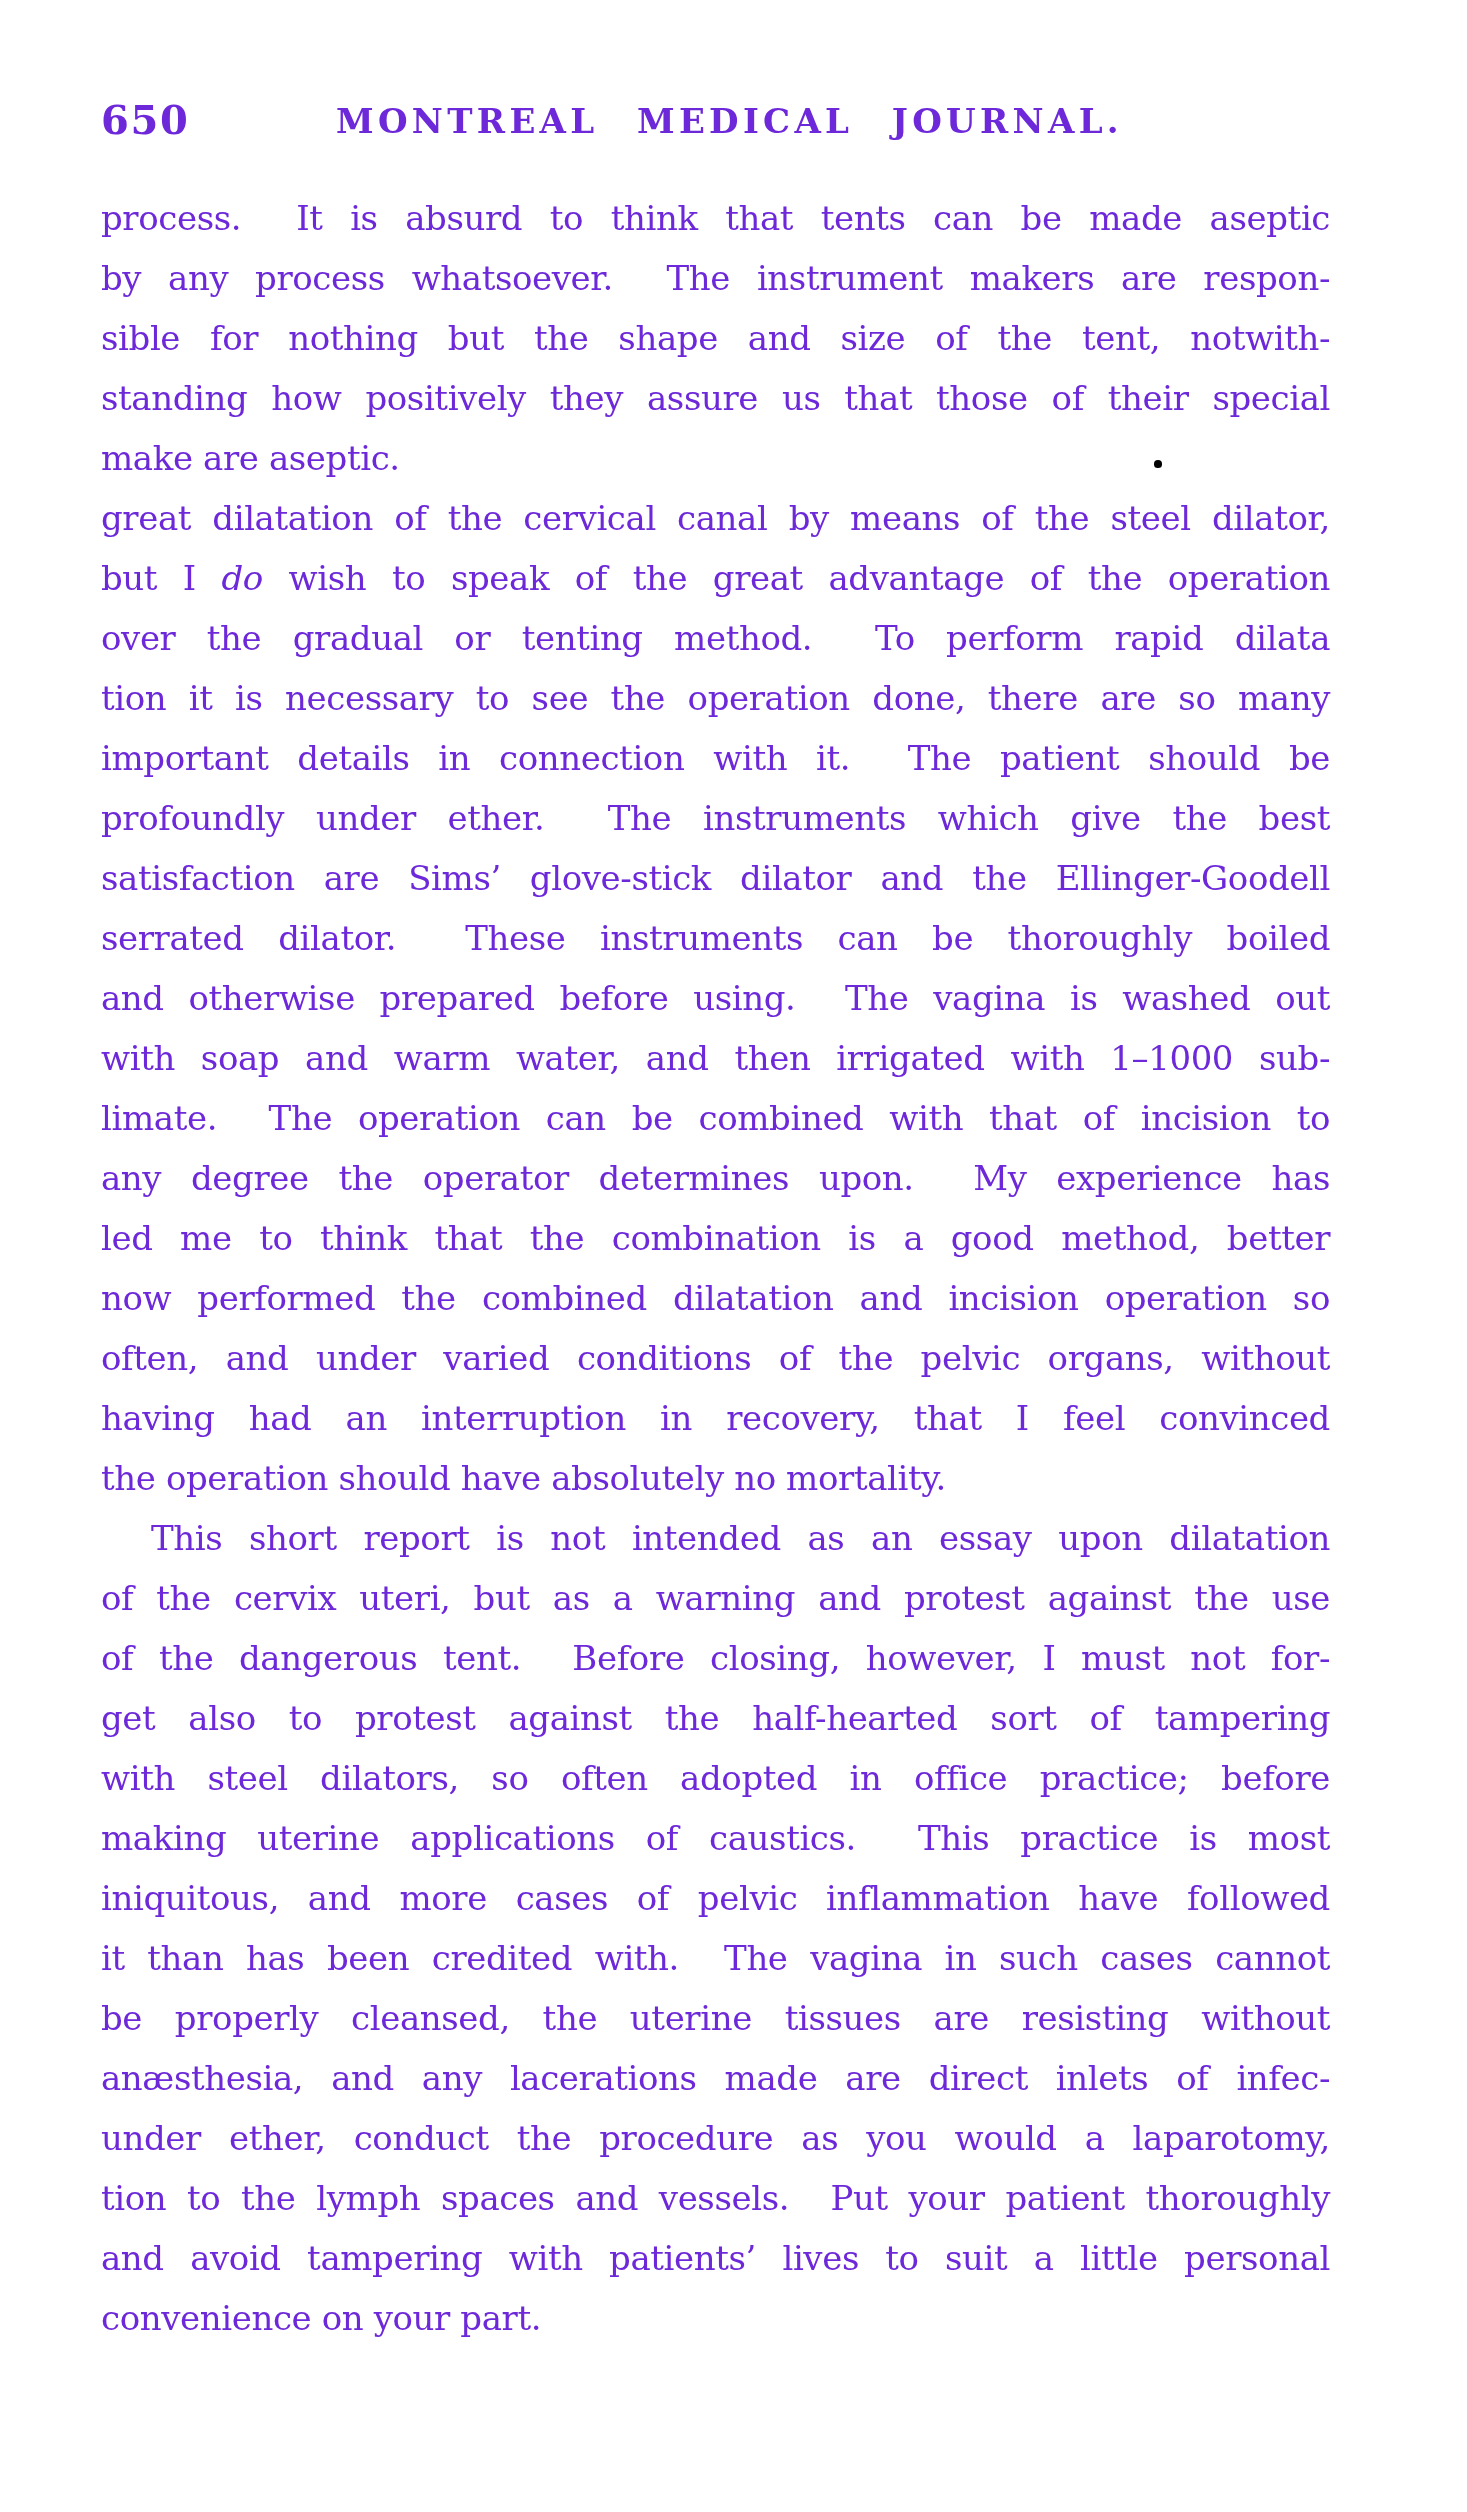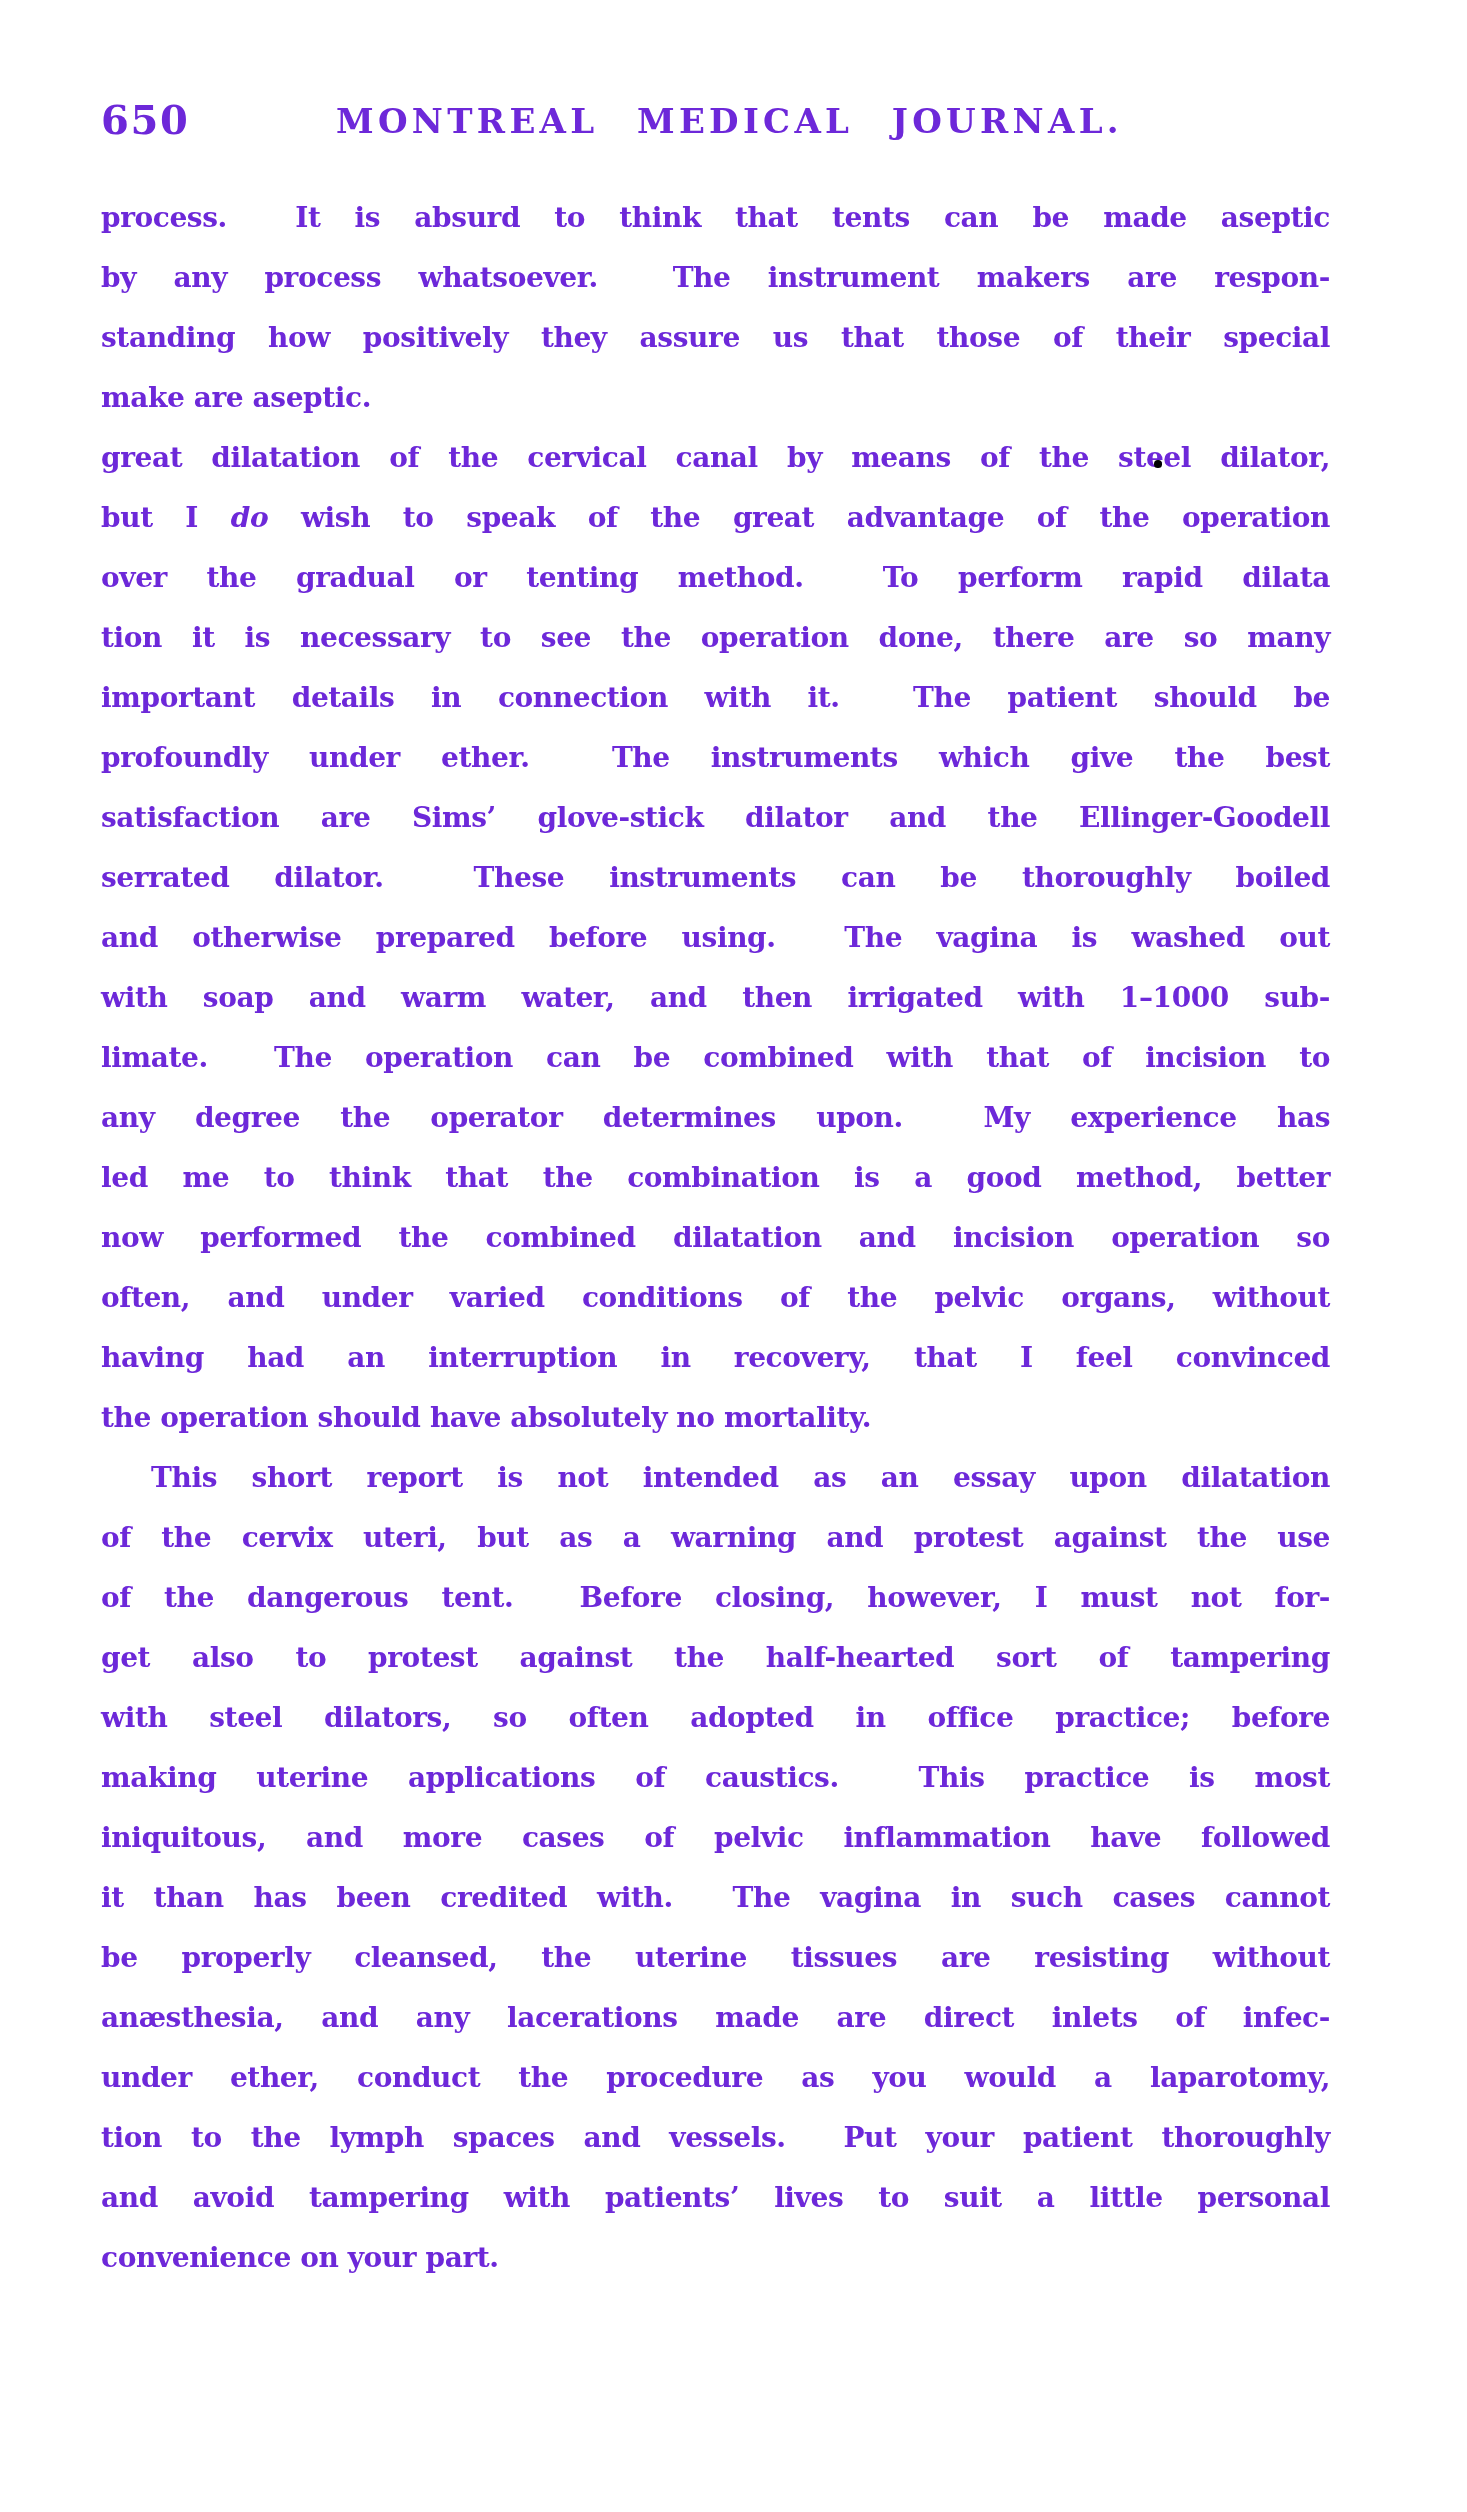--- a/index.html
+++ b/index.html
@@ -33,22 +33,22 @@
     word-spacing: 22.3px;
   }
   .article {
     position: absolute;
     left: 101px;
     top: 176px;
     width: 1229px;
   }
   .para { margin: 0; }
   .line {
-    font-size: 28px;
-    font-weight: 700;
+    font-size: 34px;
+    font-weight: 400;
     line-height: 60px;
     letter-spacing: -0.4px;
     white-space: nowrap;
     text-align: justify;
     text-align-last: justify;
   }
   .line.last { text-align-last: left; }
   .line.first-indent { padding-left: 50px; }
   .ink-dot {
     position: absolute;
@@ -61,20 +61,21 @@
 </head>
 <body>
 
 <div class="page">
   <div class="header-number">650</div>
   <div class="header-title">MONTREAL MEDICAL JOURNAL.</div>
   <div class="article">
       <div class="para">
         <div class="line">process.&nbsp; It is absurd to think that tents can be made aseptic</div>
         <div class="line">by any process whatsoever.&nbsp; The instrument makers are respon-</div>
+        <div class="line">sible for nothing but the shape and size of the tent, notwith-</div>
         <div class="line">standing how positively they assure us that those of their special</div>
         <div class="line last">make are aseptic.</div>
       </div>
       <div class="para">
         <div class="line">great dilatation of the cervical canal by means of the steel dilator,</div>
         <div class="line">but I <i>do</i> wish to speak of the great advantage of the operation</div>
         <div class="line">over the gradual or tenting method.&nbsp; To perform rapid dilata</div>
         <div class="line">tion it is necessary to see the operation done, there are so many</div>
         <div class="line">important details in connection with it.&nbsp; The patient should be</div>
         <div class="line">profoundly under ether.&nbsp; The instruments which give the best</div>

